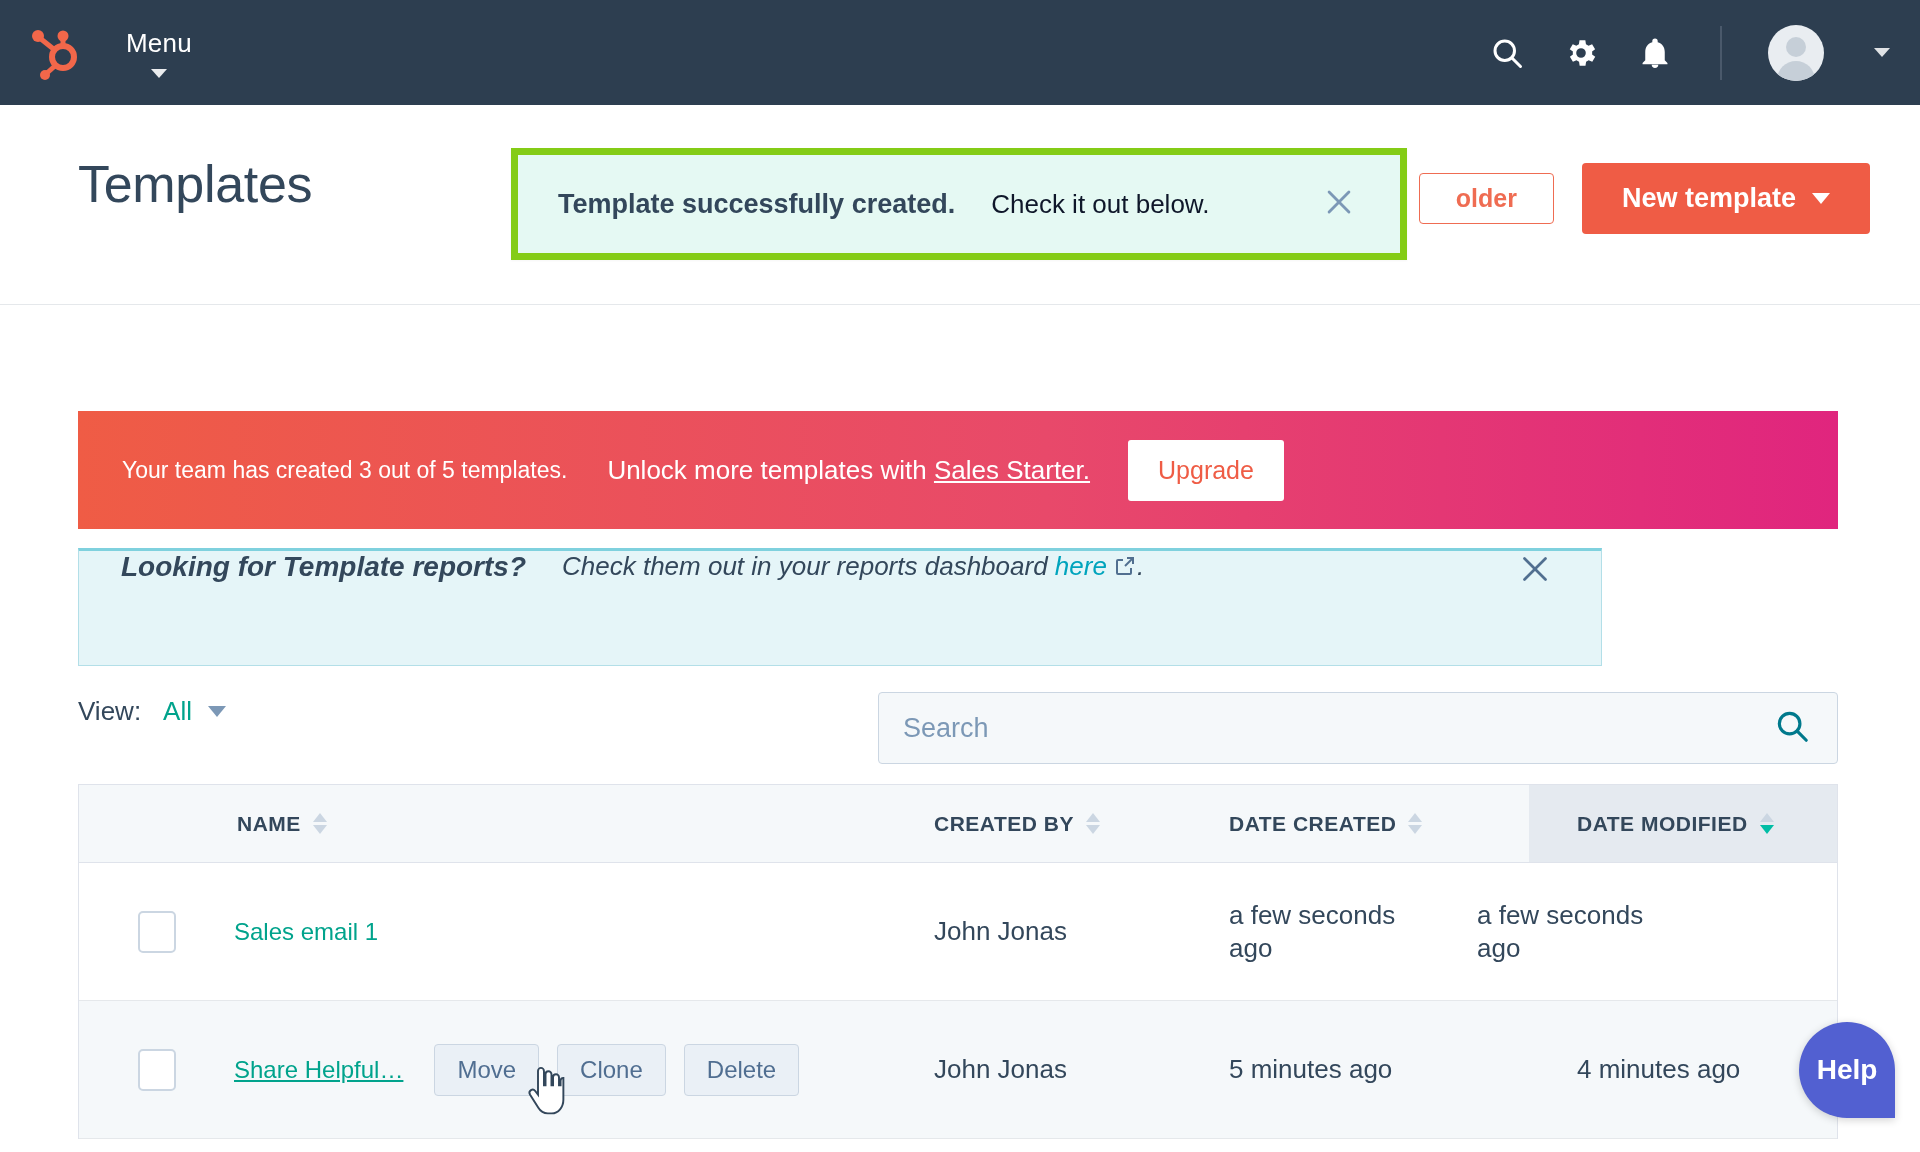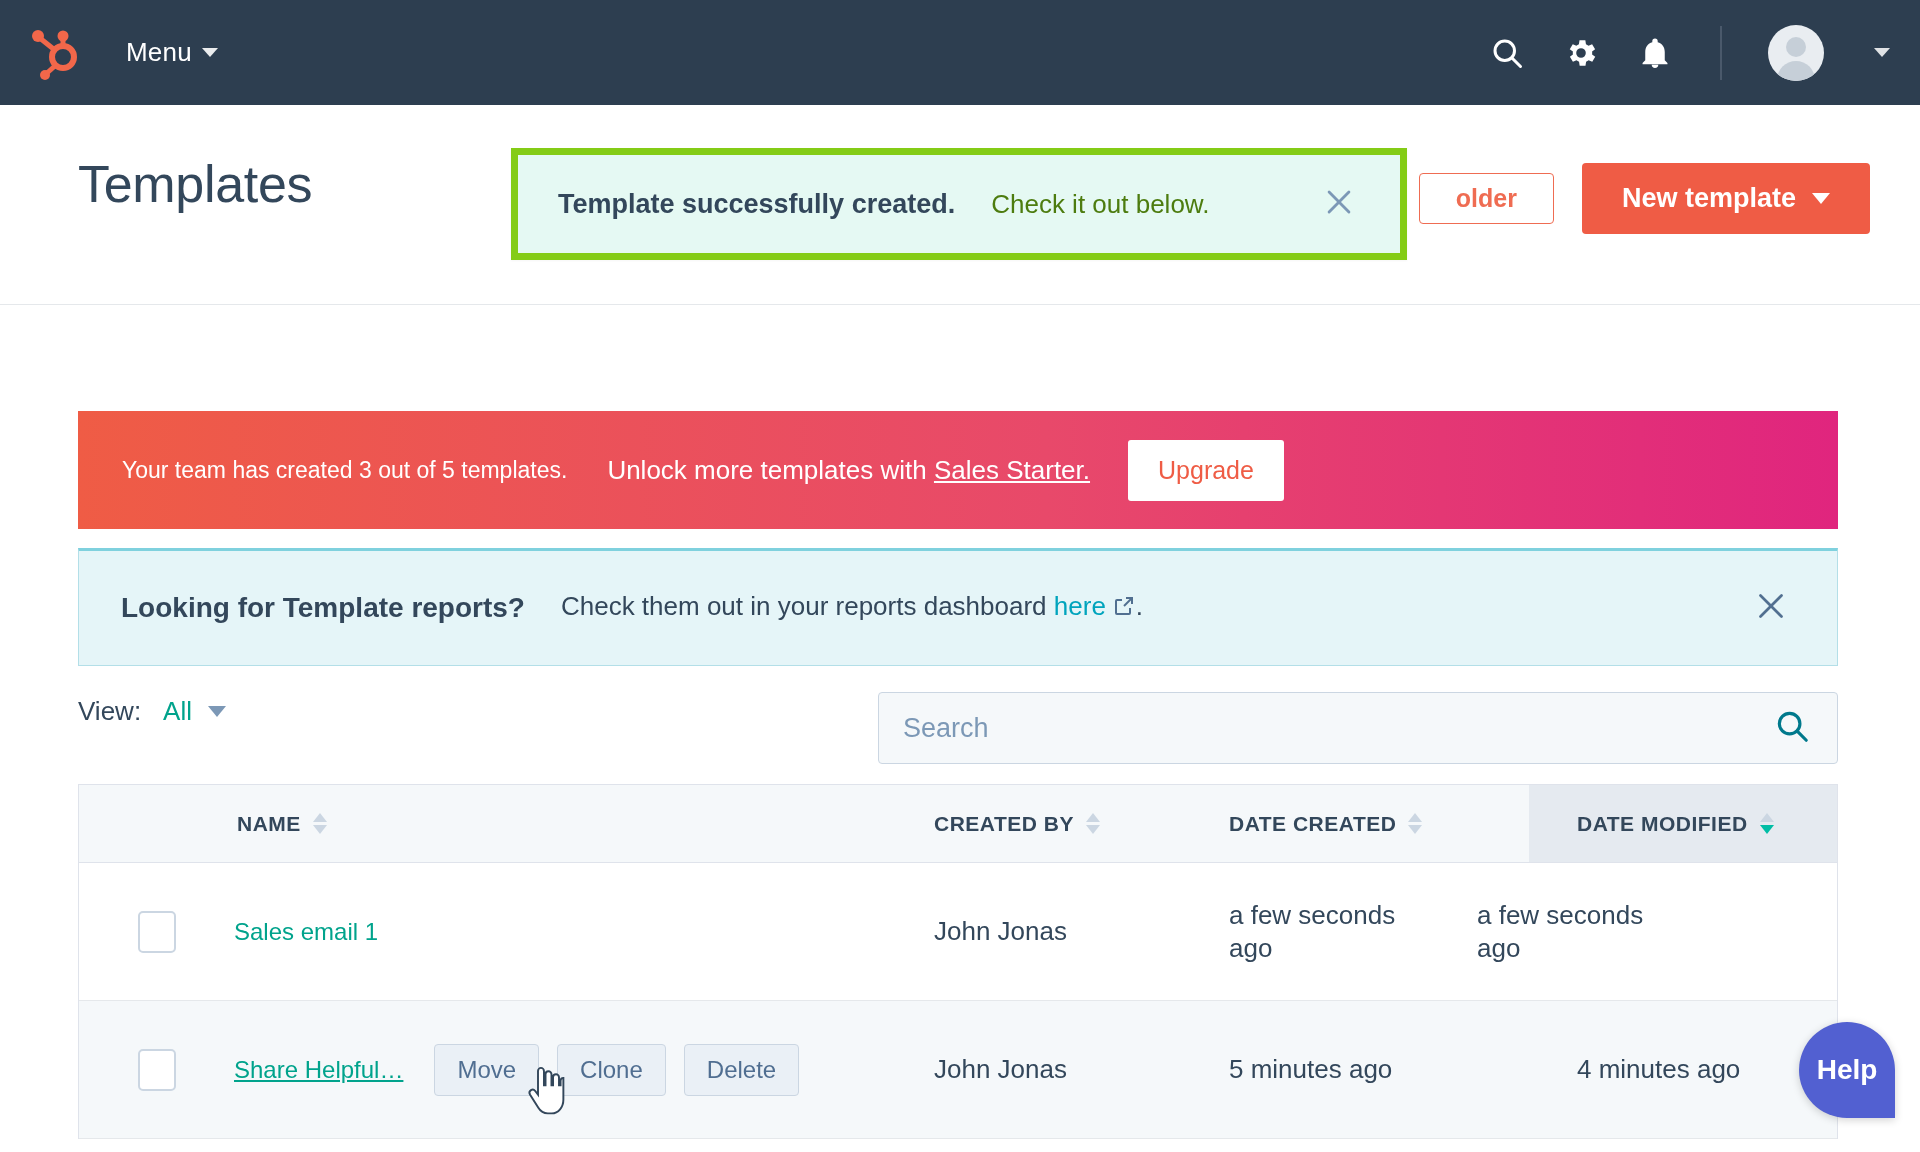--- a/index.html
+++ b/index.html
@@ -14,21 +14,21 @@
   .topnav {
     position: absolute; top: 0; left: 0;
     width: 1920px; height: 105px;
     background: #2d3e50;
     display: flex; align-items: center;
   }
   .logo-wrap { margin-left: 24px; width: 62px; height: 62px; display:flex; align-items:center; justify-content:center; }
   .menu-btn {
     display: flex; align-items: center; gap: 10px;
     margin-left: 40px; color: #ffffff;
-    font-size: 26px; letter-spacing: .2px; cursor: pointer;
+    font-size: 26px; letter-spacing: .2px; cursor: pointer; flex-direction: column;
   }
   .chev-down {
     width: 0; height: 0;
     border-left: 8px solid transparent;
     border-right: 8px solid transparent;
     border-top: 9px solid #ffffff;
     opacity: .9;
   }
   .nav-right {
     margin-left: auto; margin-right: 30px;
@@ -88,21 +88,21 @@
 
   
   .toast {
     position: absolute; left: 511px; top: 148px;
     width: 896px; height: 112px;
     background: #e5f9f3; border: 7px solid #84cc16;
     display: flex; align-items: center; z-index: 40;
     box-shadow: 0 1px 2px rgba(0,0,0,.04);
   }
   .toast-strong { margin-left: 40px; font-size: 27px; font-weight: 700; color: #33475b; }
-  .toast-text { margin-left: 36px; font-size: 26px; color: #4d7c0f; font-weight: 400; }
+  .toast-text { margin-left: 36px; font-size: 26px; color: #0f172a; font-weight: 400; }
   .toast-close { margin-left: auto; margin-right: 44px; cursor: pointer; }
 
   
   .content { position: absolute; top: 306px; left: 0; width: 1920px; }
 
   .promo-banner {
     position: absolute; left: 78px; top: 105px;
     width: 1760px; height: 118px;
     background: linear-gradient(90deg, #ef5c45 0%, #e8496a 55%, #e0257e 100%);
     display: flex; align-items: center;
@@ -111,24 +111,24 @@
   .promo-text { margin-left: 40px; color: #fff; font-size: 26px; }
   .promo-link { color: #fff; text-decoration: underline; cursor: pointer; }
   .promo-btn {
     margin-left: 38px; background: #fff; color: #ef5c45;
     border: none; border-radius: 3px;
     font-size: 25px; padding: 16px 30px; cursor: pointer;
   }
 
   .info-banner {
     position: absolute; left: 78px; top: 242px;
-    width: 1760px; height: 118px;
+    width: 1524px; height: 118px;
     background: #e5f5f8; border: 1px solid #b3dfe8;
     border-top: 3px solid #7fd1de;
-    display: flex; align-items: center;
+    display: flex; align-items: flex-start; font-style: italic;
   }
   .info-strong { margin-left: 42px; font-size: 28px; font-weight: 700; color: #33475b; }
   .info-text { margin-left: 36px; font-size: 26px; color: #33475b; }
   .info-link { color: #00a4bd; text-decoration: none; cursor: pointer; }
   .ext-icon { display: inline-block; vertical-align: -3px; margin-left: 6px; }
   .info-close { margin-left: auto; margin-right: 48px; cursor: pointer; }
 
   
   .view-row { position: absolute; left: 78px; top: 390px; display: flex; align-items: center; }
   .view-label { font-size: 26px; color: #33475b; }

